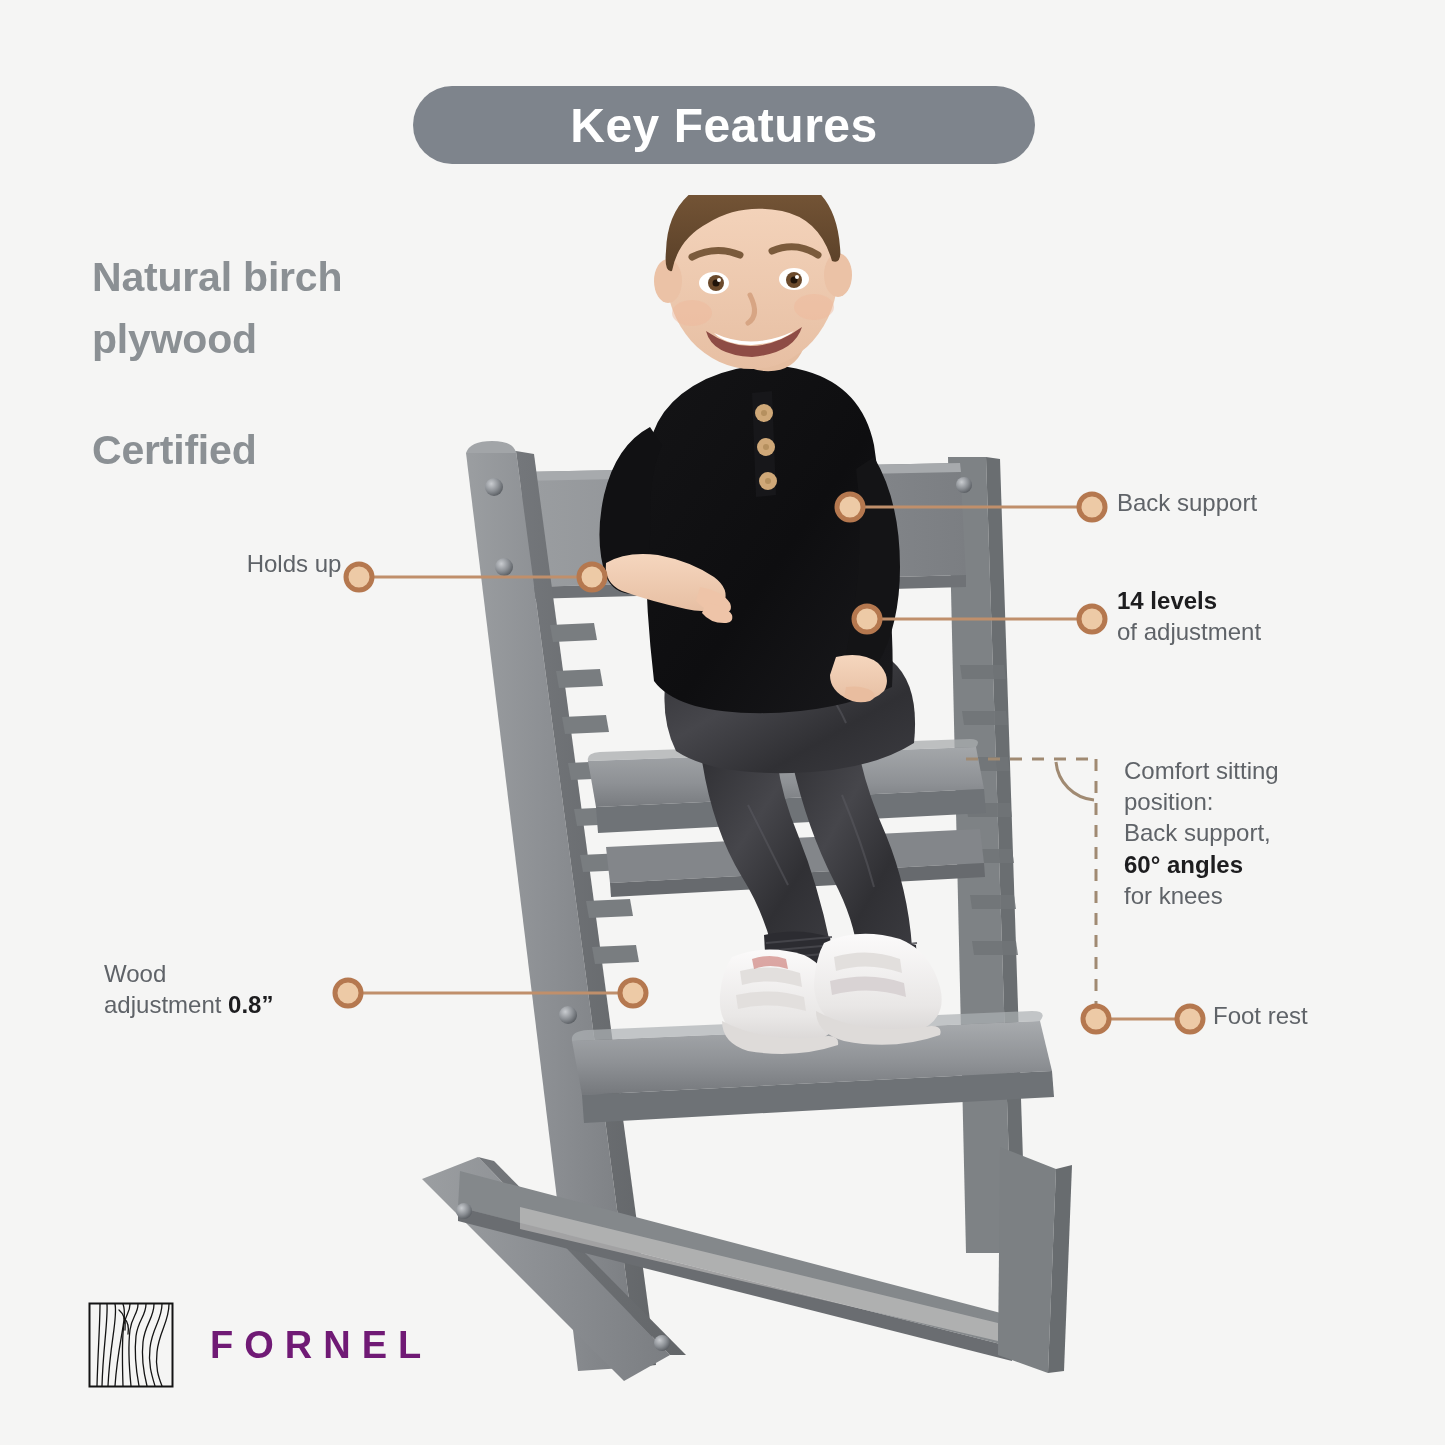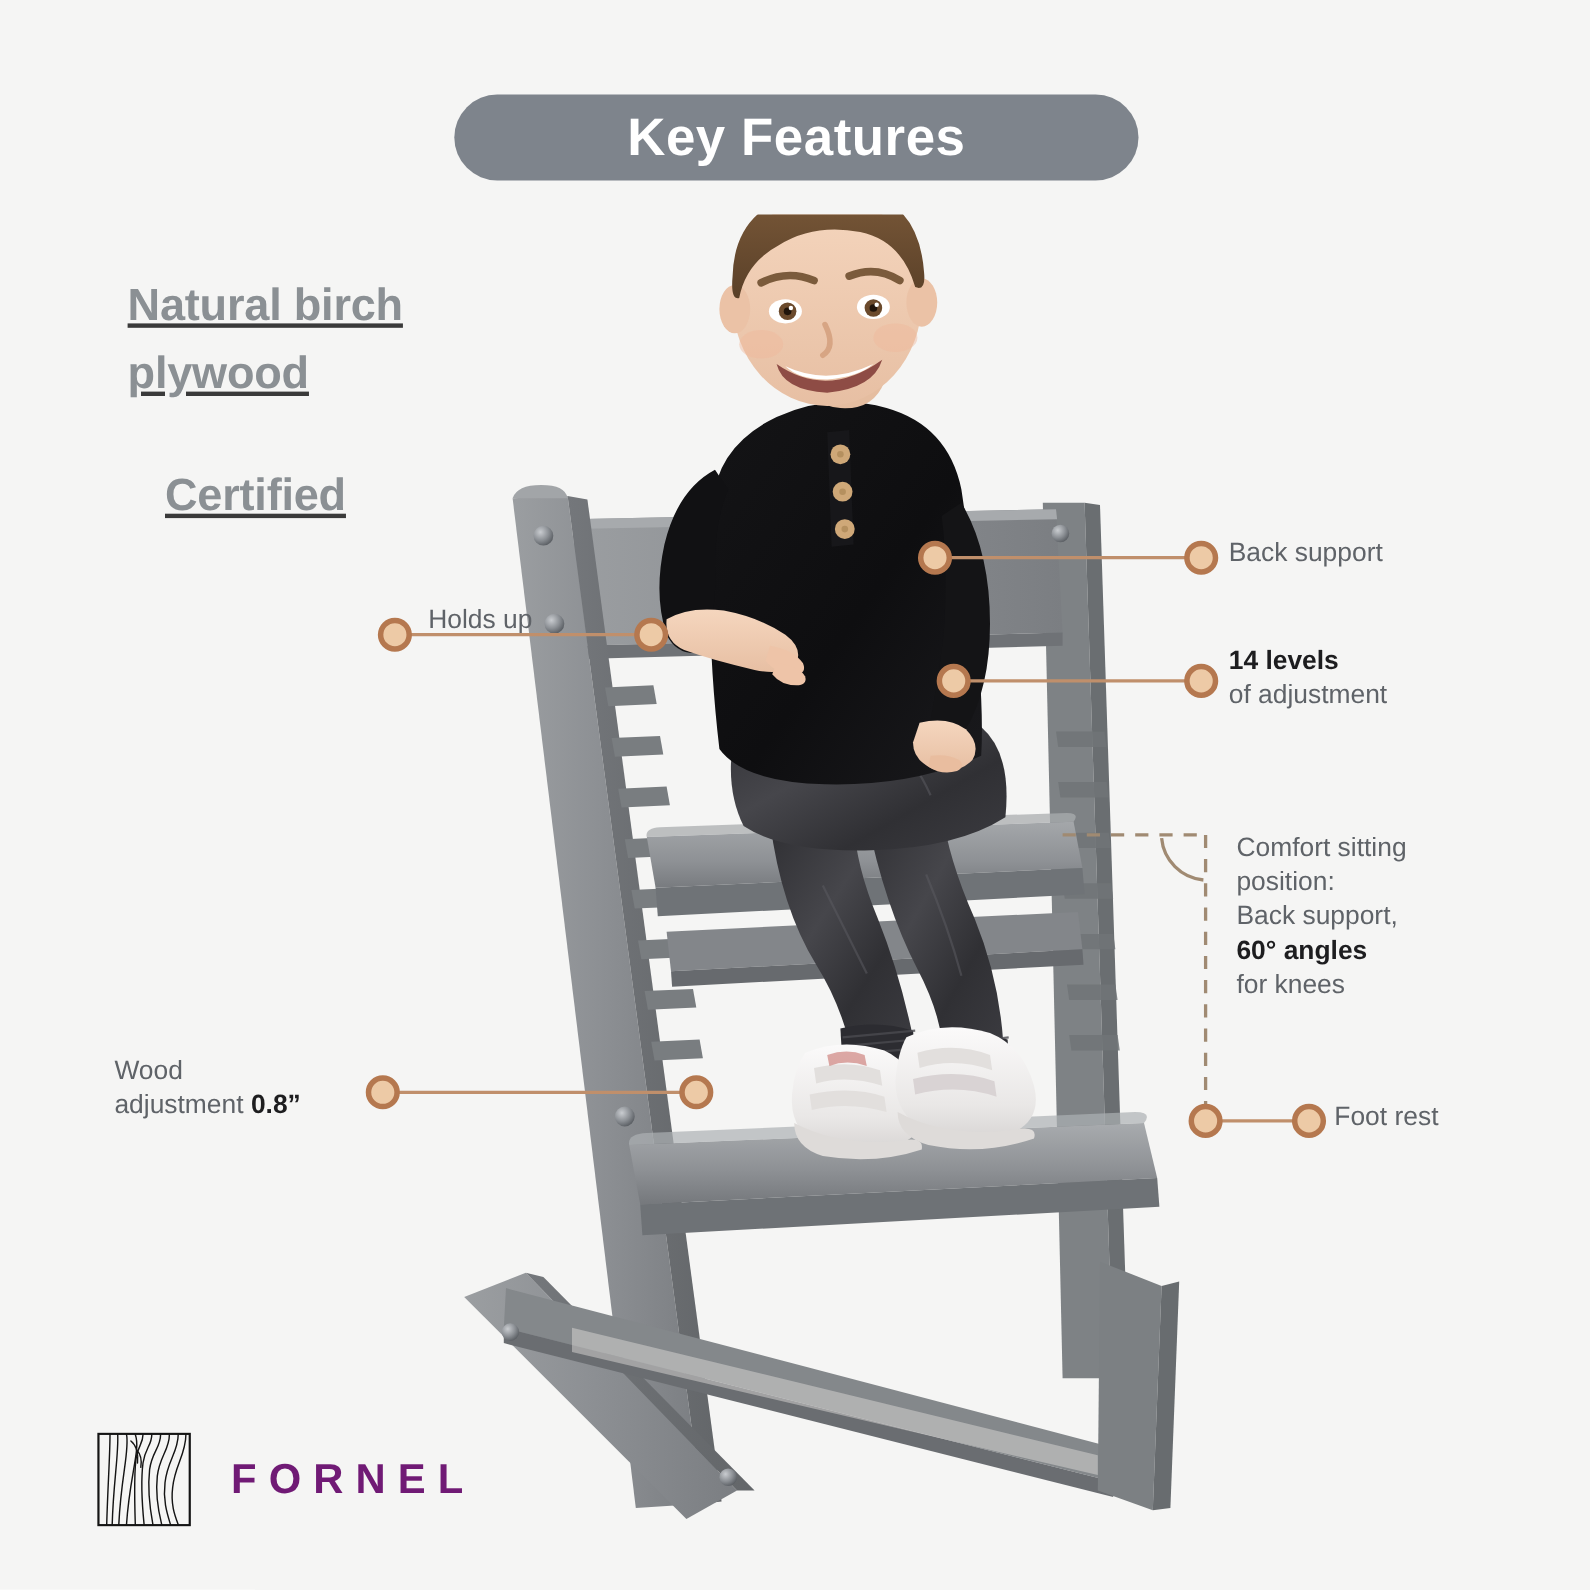--- a/index.html
+++ b/index.html
@@ -23,42 +23,42 @@
     display:flex; align-items:center; justify-content:center;
   }
   #title-pill .t {
     color:#ffffff;
     font-size:48px;
     font-weight:bold;
     letter-spacing:0.5px;
   }
 
   
-  #left-headings { position:absolute; left:116px; top:246px; width:400px;text-decoration:underline; }
+  #left-headings { position:absolute; left:92px; top:246px; width:400px; }
   .head-line {
     color:#8b9094;
     font-size:41px;
     font-weight:bold;
     line-height:1.52;
     letter-spacing:-0.2px;
   }
-  #certified-head { margin-top:48px;margin-left:34px; }
+  #certified-head { margin-top:48px; }
 
   
   .callout { position:absolute; }
   .callout .ln {
     font-size:24px;
     line-height:1.30;
     color:#5f6368;
     font-weight:400;
     white-space:nowrap;
   }
   .callout .ln b { color:#1d1d1f; font-weight:bold; }
 
-  #c-holds   { left:104px; top:548px; width:380px; text-align:right; }
+  #c-holds   { left:104px; top:548px; width:380px; text-align:center; }
   #c-wood    { left:104px; top:958px; width:380px; text-align:left; }
   #c-back    { left:1117px; top:487px; }
   #c-levels  { left:1117px; top:585px; }
   #c-comfort { left:1124px; top:755px; }
   #c-foot    { left:1213px; top:1000px; }
 
   
   #connectors {
     position:absolute; left:0; top:0;
     width:1445px; height:1445px;

